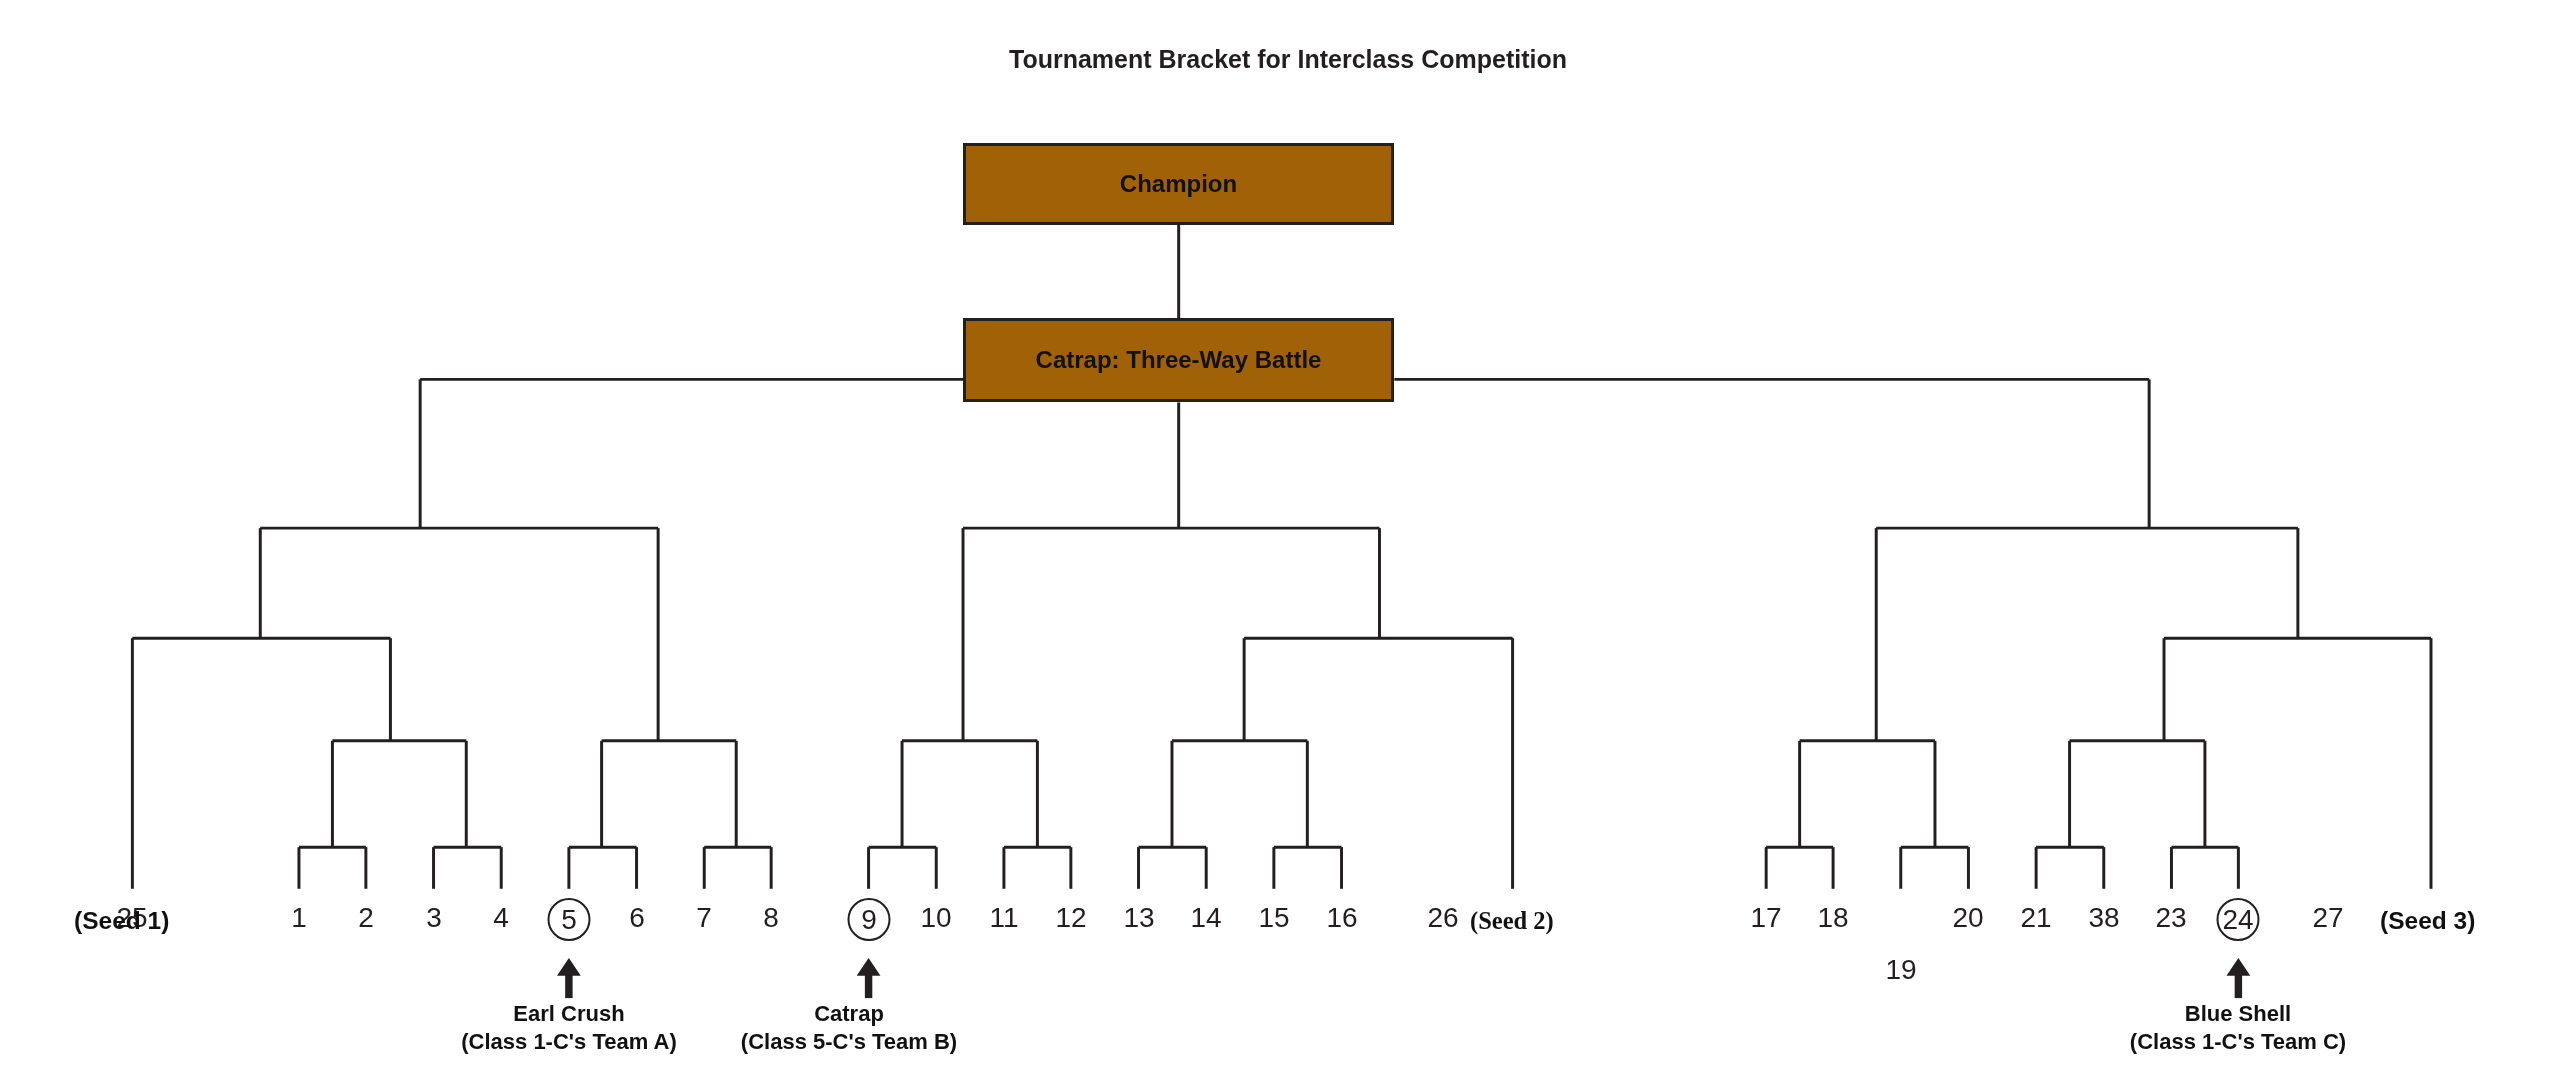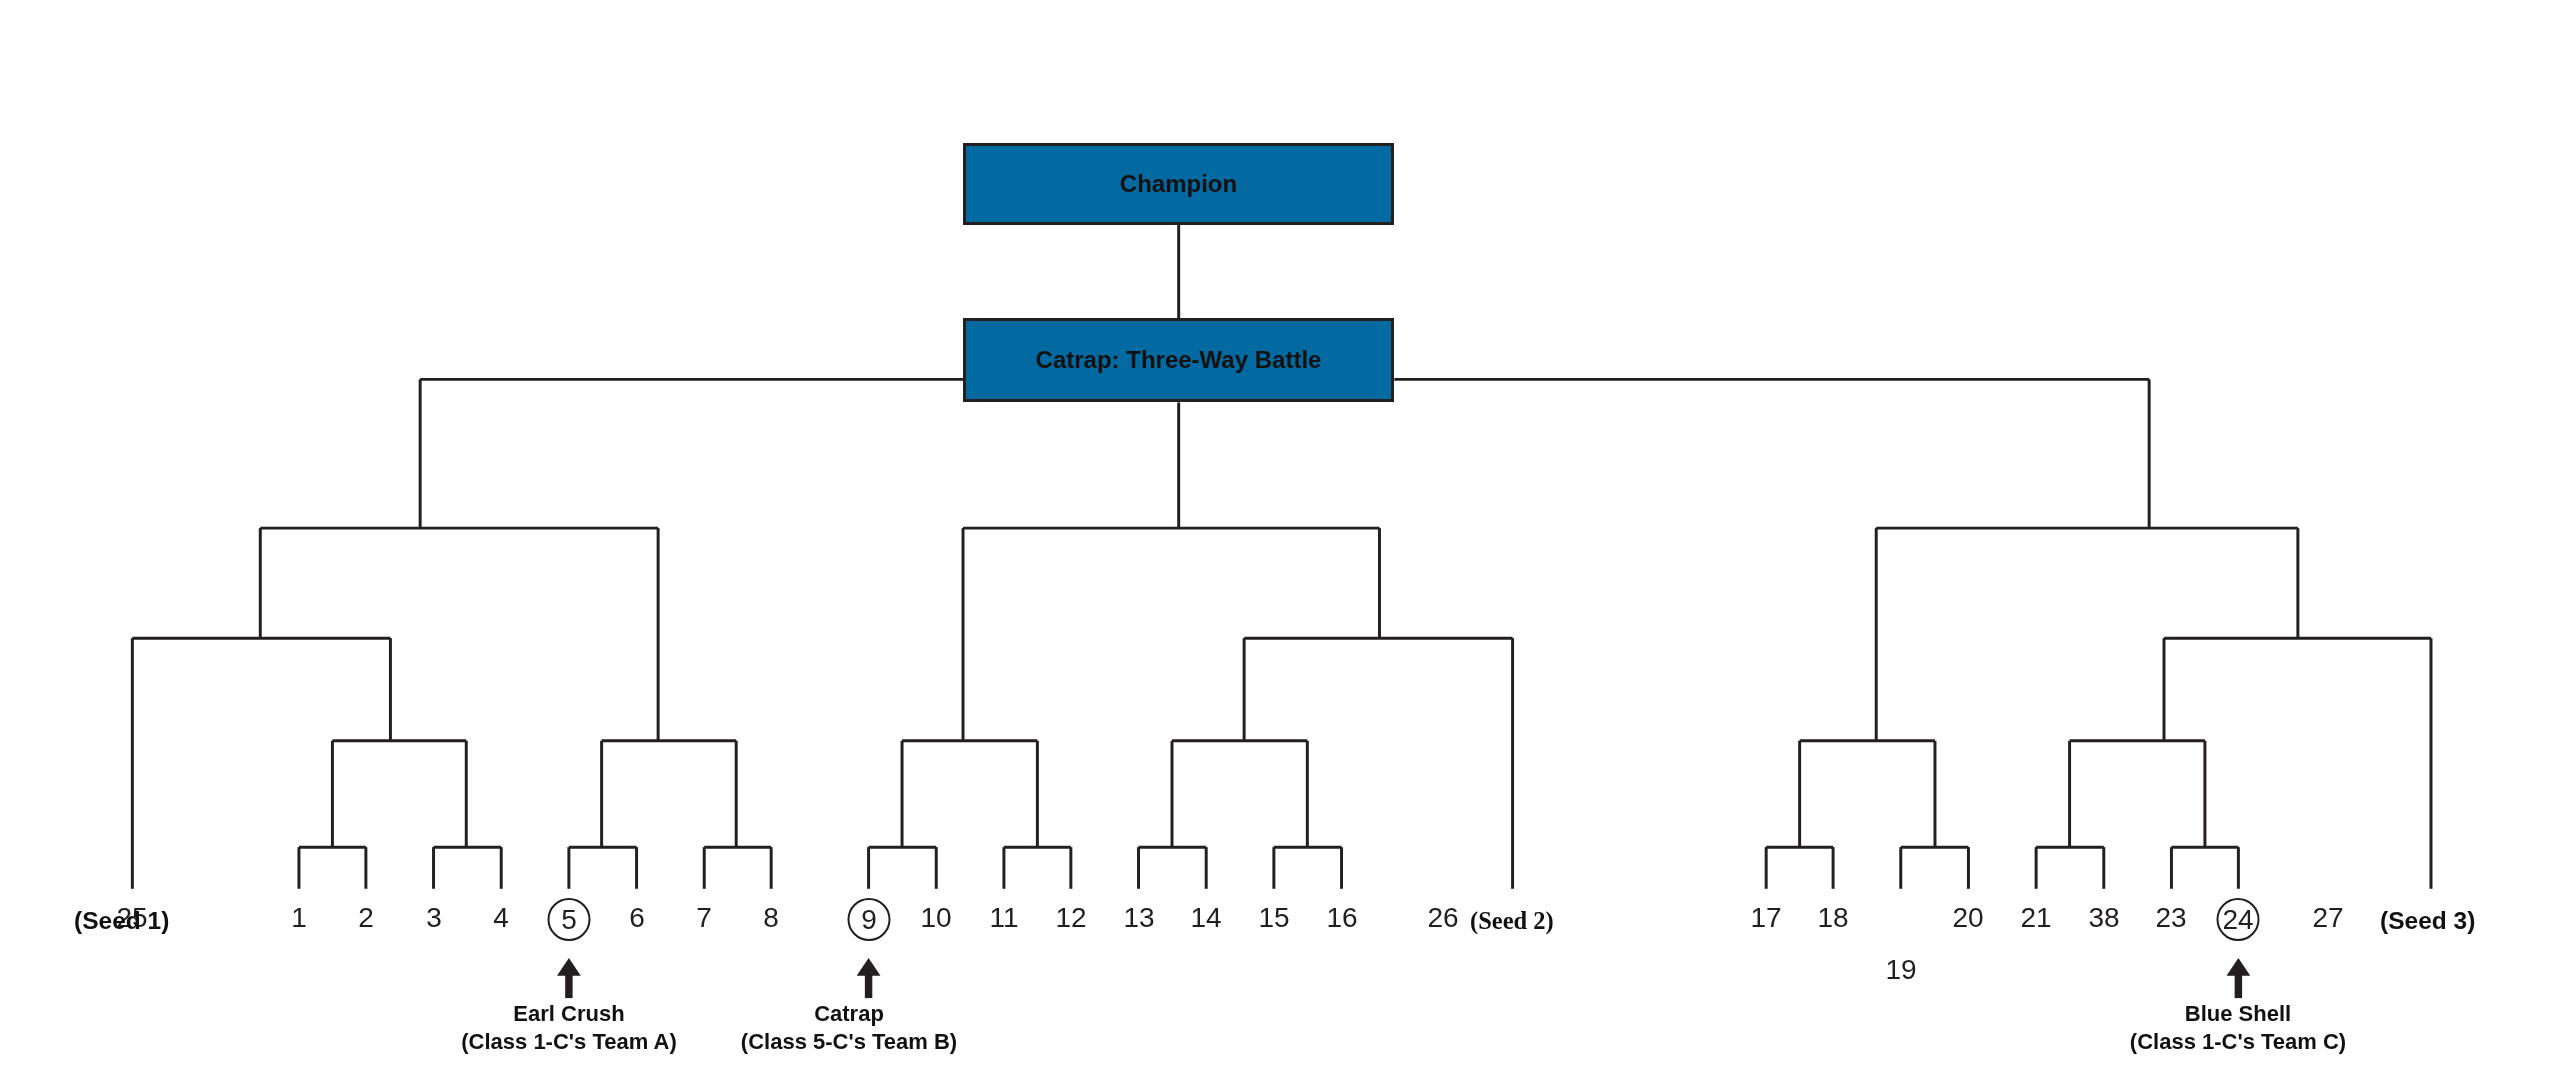--- a/index.html
+++ b/index.html
@@ -34,21 +34,21 @@
     text-align: center;
     font-size: 25px;
     font-weight: bold;
     letter-spacing: 0px;
     color: #231f20;
   }
   .node-box {
     position: absolute;
     box-sizing: border-box;
     border: 3px solid #231f20;
-    background: #0369a1;
+    background: #a16207;
     display: flex;
     align-items: center;
     justify-content: center;
     font-size: 24px;
     font-weight: bold;
     color: #111111;
   }
   #node-champion {
     left: 963px;
     top: 143px;
@@ -97,20 +97,21 @@
     white-space: nowrap;
     line-height: 1.25;
   }
   .callout-line2 { display: block; }
 </style>
 </head>
 <body>
 
 <div id="stage">
 
+  <div class="chart-title">Tournament Bracket for Interclass Competition</div>
 
   <svg id="bracket-svg" viewBox="0 0 3464 1456" xmlns="http://www.w3.org/2000/svg">
     <g fill="none" stroke="#231f20" stroke-width="4" stroke-linecap="butt">
 
       <line x1="1585" y1="302" x2="1585" y2="428"></line>
 
       <line x1="565" y1="510" x2="1295" y2="510"></line>
       <line x1="1875" y1="510" x2="2890" y2="510"></line>
       <line x1="1585" y1="541" x2="1585" y2="710"></line>
 

